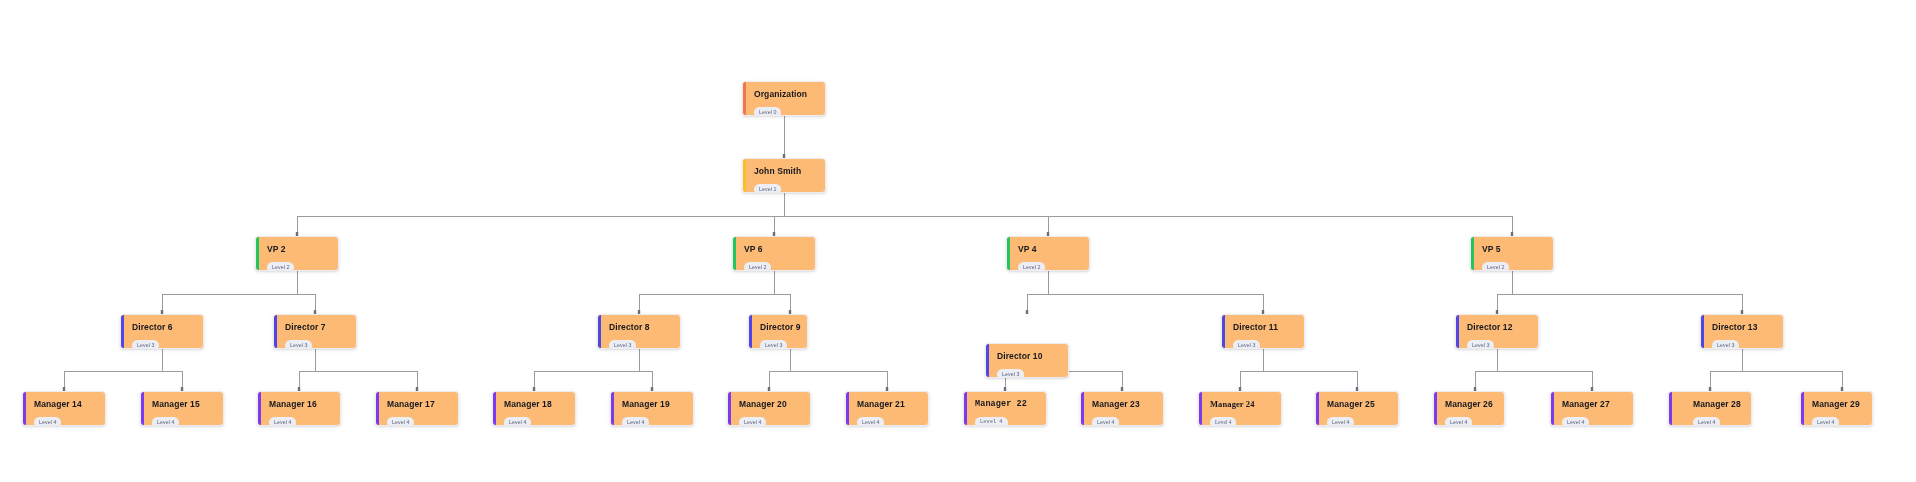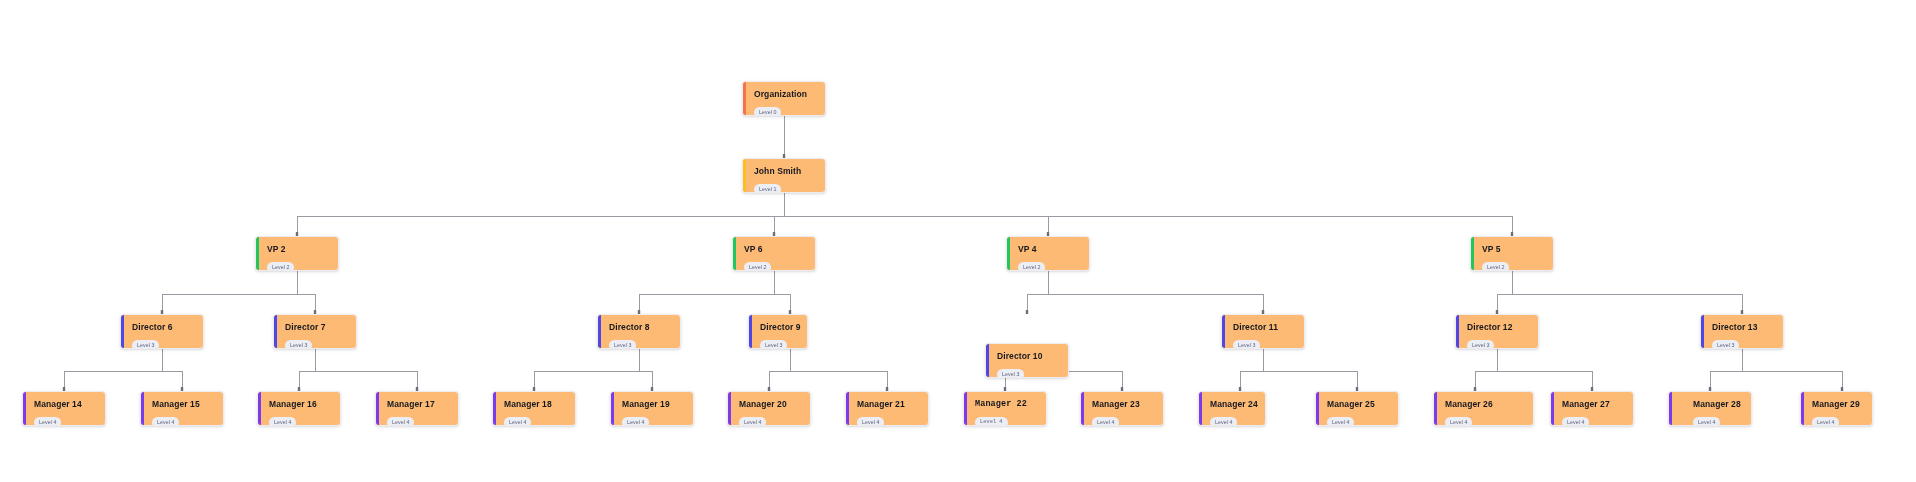--- a/index.html
+++ b/index.html
@@ -177,20 +177,20 @@
       <div class="node-card" style="left: 22px; top: 391px; width: 84px; height: 35px;"><div class="accent-bar" style="background: rgb(124, 58, 237);"></div><div class="node-title">Manager 14</div><span class="node-badge">Level 4</span></div>
       <div class="node-card" style="left: 140px; top: 391px; width: 84px; height: 35px;"><div class="accent-bar" style="background: rgb(124, 58, 237);"></div><div class="node-title">Manager 15</div><span class="node-badge">Level 4</span></div>
       <div class="node-card" style="left: 257px; top: 391px; width: 84px; height: 35px;"><div class="accent-bar" style="background: rgb(124, 58, 237);"></div><div class="node-title">Manager 16</div><span class="node-badge">Level 4</span></div>
       <div class="node-card" style="left: 375px; top: 391px; width: 84px; height: 35px;"><div class="accent-bar" style="background: rgb(124, 58, 237);"></div><div class="node-title">Manager 17</div><span class="node-badge">Level 4</span></div>
       <div class="node-card" style="left: 492px; top: 391px; width: 84px; height: 35px;"><div class="accent-bar" style="background: rgb(124, 58, 237);"></div><div class="node-title">Manager 18</div><span class="node-badge">Level 4</span></div>
       <div class="node-card" style="left: 610px; top: 391px; width: 84px; height: 35px;"><div class="accent-bar" style="background: rgb(124, 58, 237);"></div><div class="node-title">Manager 19</div><span class="node-badge">Level 4</span></div>
       <div class="node-card" style="left: 727px; top: 391px; width: 84px; height: 35px;"><div class="accent-bar" style="background: rgb(124, 58, 237);"></div><div class="node-title">Manager 20</div><span class="node-badge">Level 4</span></div>
       <div class="node-card" style="left: 845px; top: 391px; width: 84px; height: 35px;"><div class="accent-bar" style="background: rgb(124, 58, 237);"></div><div class="node-title">Manager 21</div><span class="node-badge">Level 4</span></div>
       <div class="node-card" style="left: 963px; top: 391px; width: 84px; height: 35px; font-family: Liberation Mono, monospace;"><div class="accent-bar" style="background: rgb(124, 58, 237);"></div><div class="node-title">Manager 22</div><span class="node-badge">Level 4</span></div>
       <div class="node-card" style="left: 1080px; top: 391px; width: 84px; height: 35px;"><div class="accent-bar" style="background: rgb(124, 58, 237);"></div><div class="node-title">Manager 23</div><span class="node-badge">Level 4</span></div>
-      <div class="node-card" style="left: 1198px; top: 391px; width: 68px; height: 35px;"><div class="accent-bar" style="background: rgb(124, 58, 237);"></div><div class="node-title">Manager 24</div><span class="node-badge">Level 4</span></div>
+      <div class="node-card" style="left: 1198px; top: 391px; width: 84px; height: 35px; font-family: Liberation Serif, serif;"><div class="accent-bar" style="background: rgb(124, 58, 237);"></div><div class="node-title">Manager 24</div><span class="node-badge">Level 4</span></div>
       <div class="node-card" style="left: 1315px; top: 391px; width: 84px; height: 35px;"><div class="accent-bar" style="background: rgb(124, 58, 237);"></div><div class="node-title">Manager 25</div><span class="node-badge">Level 4</span></div>
-      <div class="node-card" style="left: 1433px; top: 391px; width: 101px; height: 35px;"><div class="accent-bar" style="background: rgb(124, 58, 237);"></div><div class="node-title">Manager 26</div><span class="node-badge">Level 4</span></div>
+      <div class="node-card" style="left: 1433px; top: 391px; width: 72px; height: 35px;"><div class="accent-bar" style="background: rgb(124, 58, 237);"></div><div class="node-title">Manager 26</div><span class="node-badge">Level 4</span></div>
       <div class="node-card" style="left: 1550px; top: 391px; width: 84px; height: 35px;"><div class="accent-bar" style="background: rgb(124, 58, 237);"></div><div class="node-title">Manager 27</div><span class="node-badge">Level 4</span></div>
       <div class="node-card" style="left: 1668px; top: 391px; width: 84px; height: 35px; padding-left: 24px;"><div class="accent-bar" style="background: rgb(124, 58, 237);"></div><div class="node-title">Manager 28</div><span class="node-badge">Level 4</span></div>
       <div class="node-card" style="left: 1800px; top: 391px; width: 73px; height: 35px;"><div class="accent-bar" style="background: rgb(124, 58, 237);"></div><div class="node-title">Manager 29</div><span class="node-badge">Level 4</span></div>
     </div>
 </div>
 
 </body></html>

